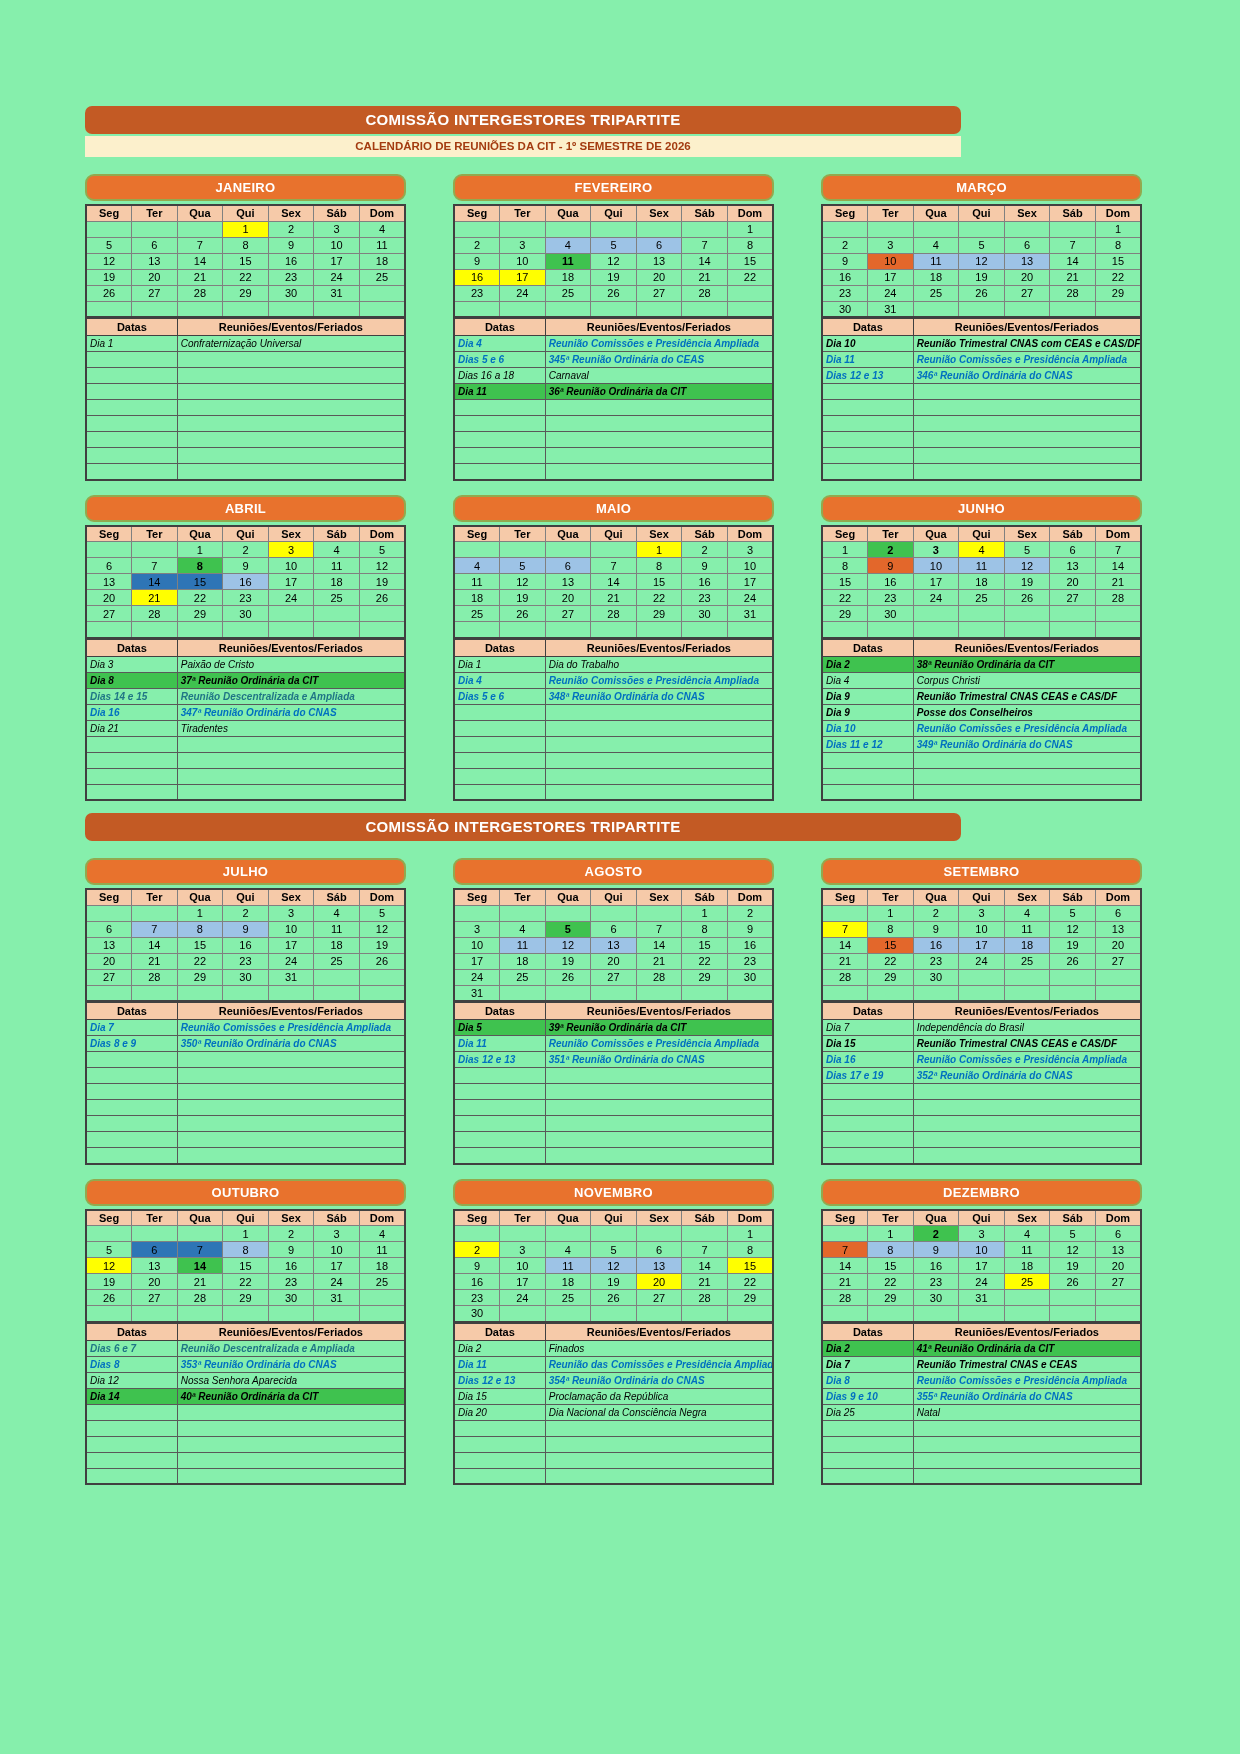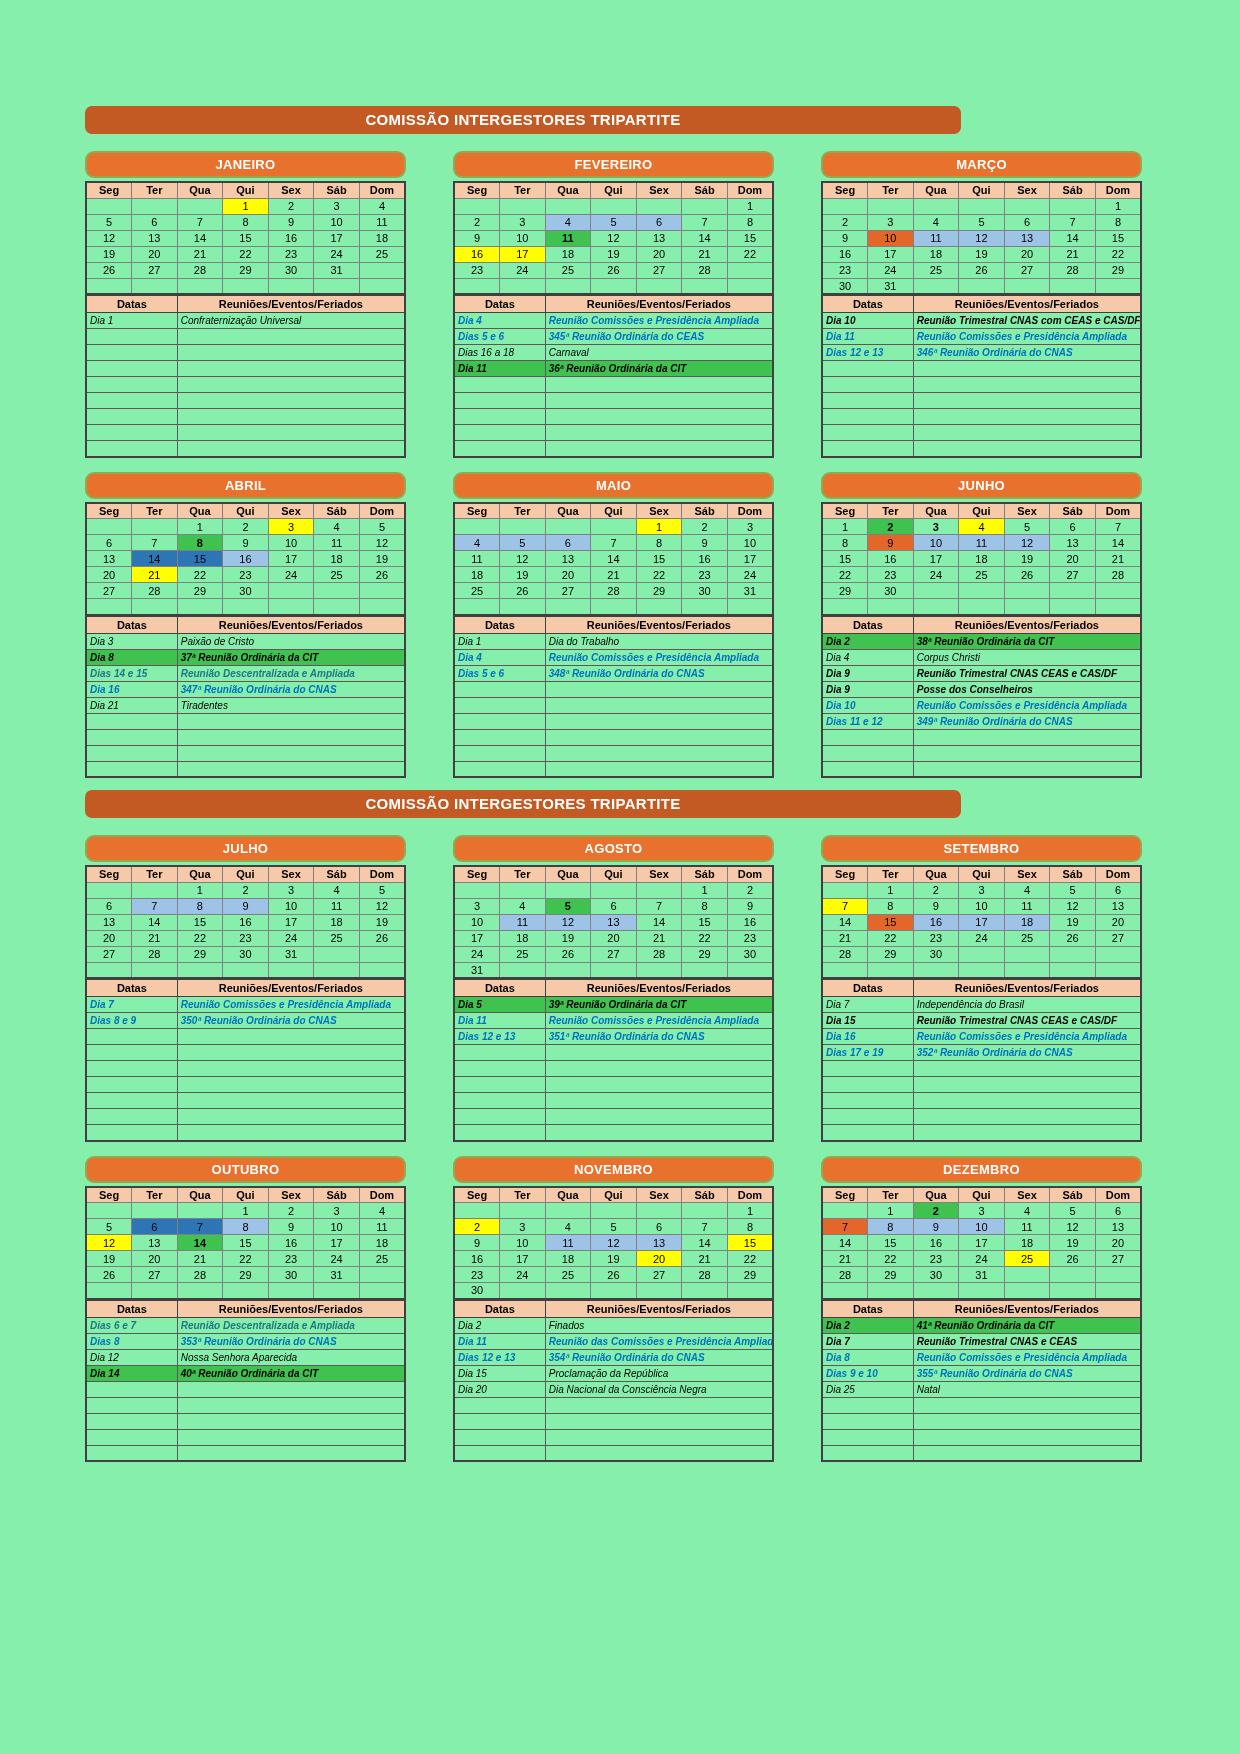--- a/index.html
+++ b/index.html
@@ -64,20 +64,21 @@
   tr.ev-green td{ background:var(--green); color:#000; font-weight:bold; }
 </style>
 </head>
 <body>
 
 <div class="page">
   <div class="content">
 
     <section class="semester">
       <div class="main-banner">COMISSÃO INTERGESTORES TRIPARTITE</div>
+      <div class="sub-banner">CALENDÁRIO DE REUNIÕES DA CIT - 1º SEMESTRE DE 2026</div>
       <div class="months-grid">
           <div class="month">
             <div class="month-title">JANEIRO</div>
             <table class="cal">
               <tbody>
                 <tr>
                   <th>Seg</th>
                   <th>Ter</th>
                   <th>Qua</th>
                   <th>Qui</th>

